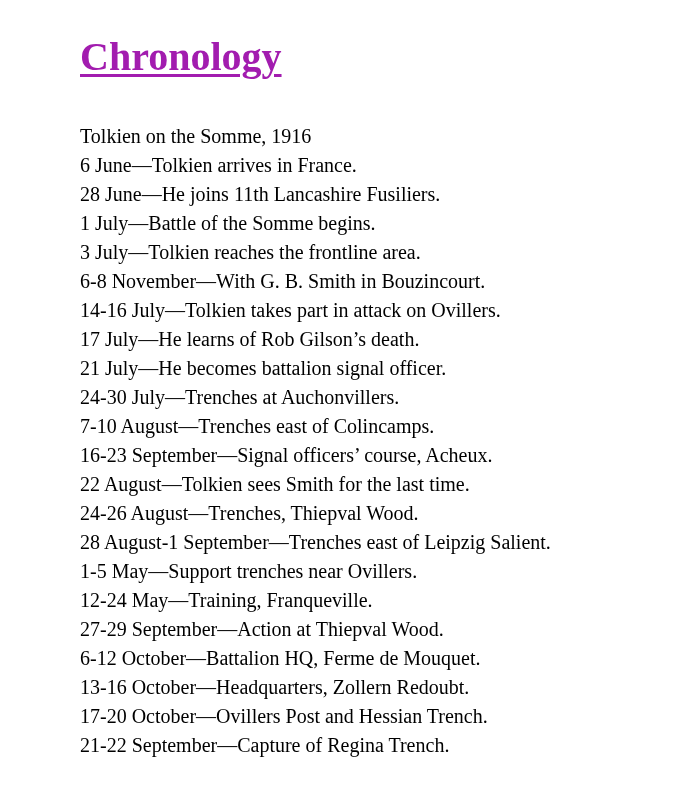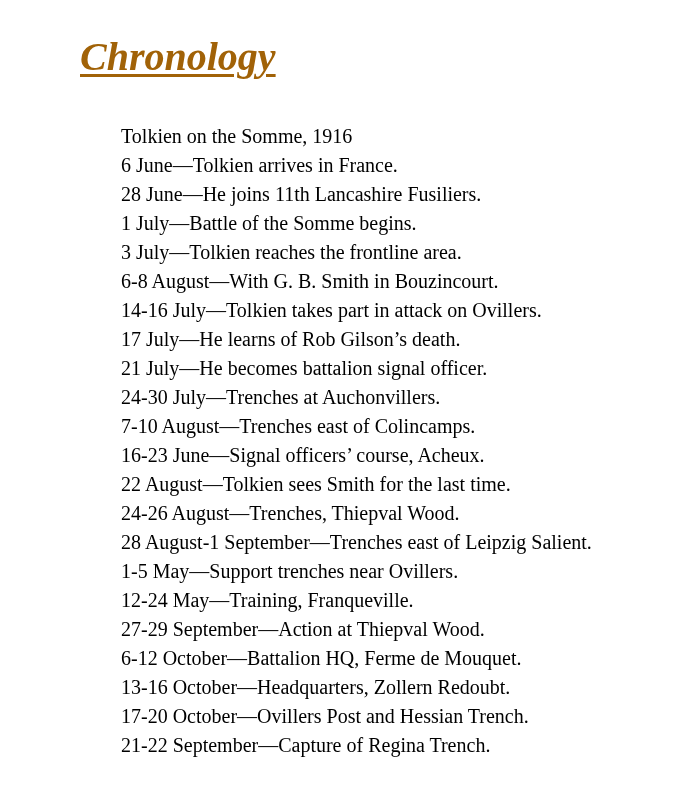--- a/index.html
+++ b/index.html
@@ -18,56 +18,54 @@
     overflow: hidden;
   }
   h1.title {
     margin: 0 0 0 0;
     padding: 0;
     font-size: 40px;
     line-height: 1.15;
     font-weight: bold;
   }
   h1.title a {
-    color: #a16207;
+    color: #a21caf;
     text-decoration: underline;
     text-decoration-thickness: 3px;
     text-underline-offset: 4px;
     cursor: pointer;
-    font-style: italic;
   }
   .chronology-list {
     margin-top: 42px;
     font-size: 20px;
     line-height: 29px;
   }
   .chronology-line {
     white-space: nowrap;
-    margin-left: 41px;
   }
 </style>
 </head>
 <body>
 
 <div class="page">
   <h1 class="title"><a>Chronology</a></h1>
 
   <div class="chronology-list">
       <div class="chronology-line">Tolkien on the Somme, 1916</div>
       <div class="chronology-line">6 June—Tolkien arrives in France.</div>
       <div class="chronology-line">28 June—He joins 11th Lancashire Fusiliers.</div>
       <div class="chronology-line">1 July—Battle of the Somme begins.</div>
       <div class="chronology-line">3 July—Tolkien reaches the frontline area.</div>
-      <div class="chronology-line">6-8 August—With G. B. Smith in Bouzincourt.</div>
+      <div class="chronology-line">6-8 November—With G. B. Smith in Bouzincourt.</div>
       <div class="chronology-line">14-16 July—Tolkien takes part in attack on Ovillers.</div>
       <div class="chronology-line">17 July—He learns of Rob Gilson’s death.</div>
       <div class="chronology-line">21 July—He becomes battalion signal officer.</div>
       <div class="chronology-line">24-30 July—Trenches at Auchonvillers.</div>
       <div class="chronology-line">7-10 August—Trenches east of Colincamps.</div>
-      <div class="chronology-line">16-23 June—Signal officers’ course, Acheux.</div>
+      <div class="chronology-line">16-23 September—Signal officers’ course, Acheux.</div>
       <div class="chronology-line">22 August—Tolkien sees Smith for the last time.</div>
       <div class="chronology-line">24-26 August—Trenches, Thiepval Wood.</div>
       <div class="chronology-line">28 August-1 September—Trenches east of Leipzig Salient.</div>
       <div class="chronology-line">1-5 May—Support trenches near Ovillers.</div>
       <div class="chronology-line">12-24 May—Training, Franqueville.</div>
       <div class="chronology-line">27-29 September—Action at Thiepval Wood.</div>
       <div class="chronology-line">6-12 October—Battalion HQ, Ferme de Mouquet.</div>
       <div class="chronology-line">13-16 October—Headquarters, Zollern Redoubt.</div>
       <div class="chronology-line">17-20 October—Ovillers Post and Hessian Trench.</div>
       <div class="chronology-line">21-22 September—Capture of Regina Trench.</div>

